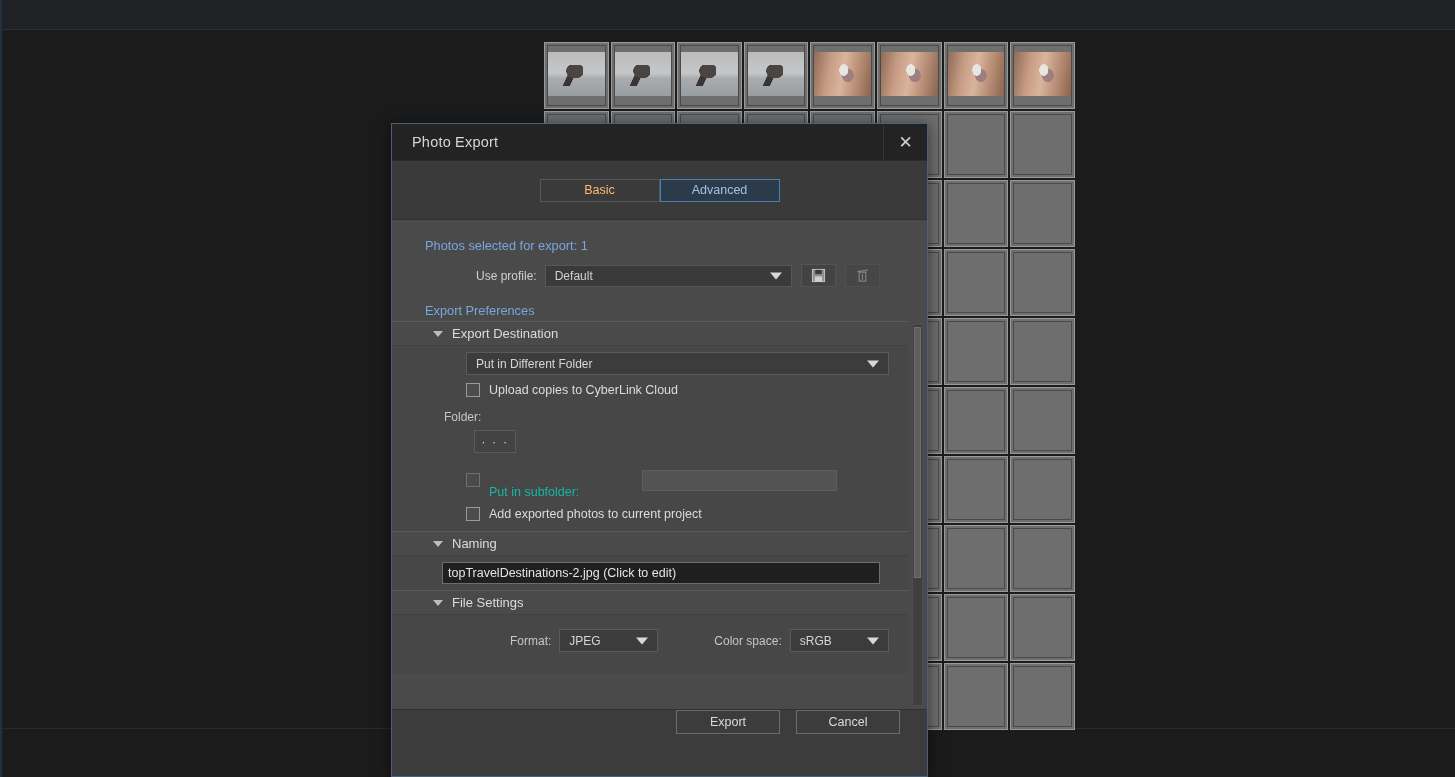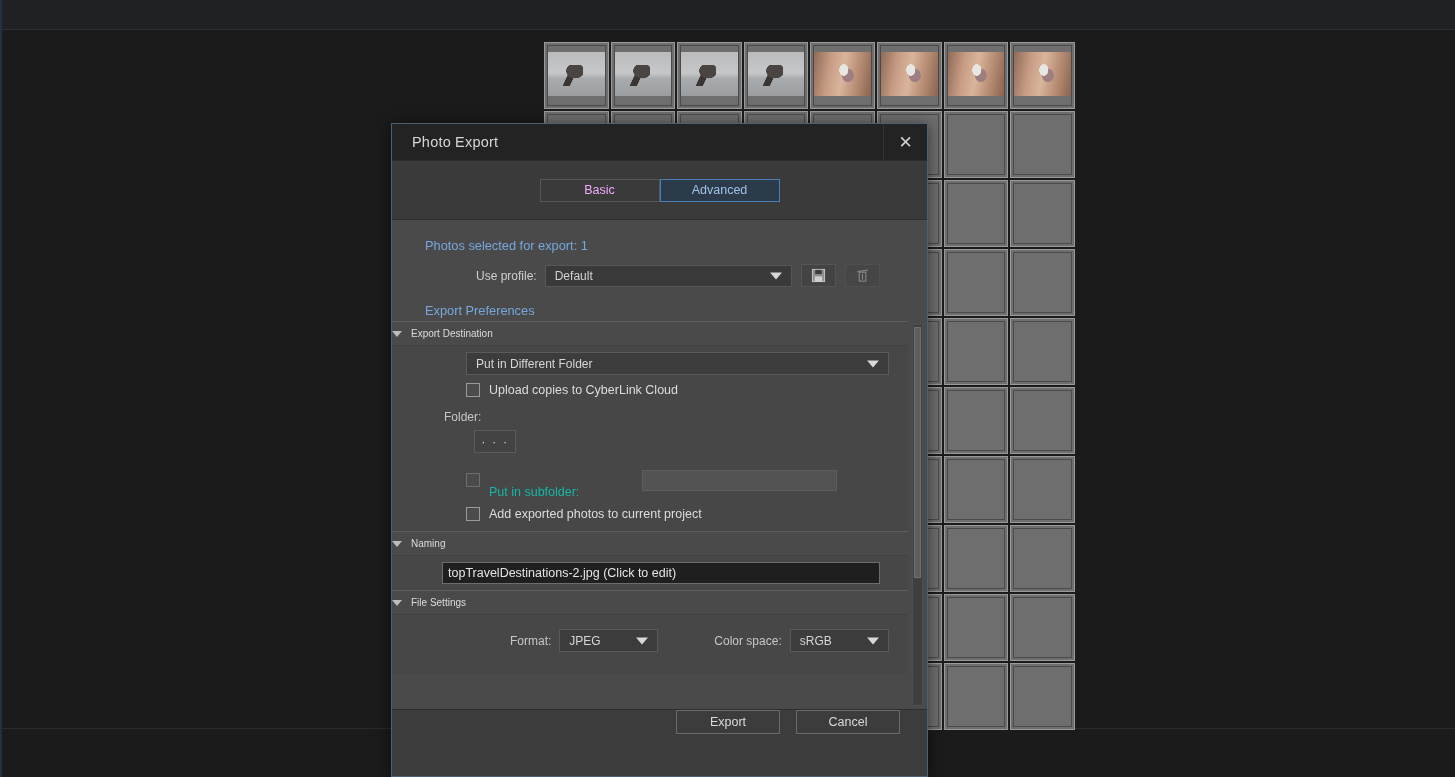--- a/index.html
+++ b/index.html
@@ -79,21 +79,21 @@
 
   .tabbar {
     height:59px; background:#3a3a3a;
     display:flex; align-items:center; justify-content:center;
     border-bottom:1px solid #2f2f2f;
     flex:0 0 auto;
   }
   .tab {
     width:120px; height:23px;
     display:flex; align-items:center; justify-content:center;
-    font-size:12.5px; color:#f0abfc;
+    font-size:12.5px; color:#fdba74;
     background:#3a3a3a; border:1px solid #575757;
   }
   .tab.active { background:#2c3b4a; border:1px solid #4a7fb5; color:#9fc2e8; }
 
   .dlg-body { flex:1 1 auto; background:#4a4a4a; position:relative; overflow:hidden; }
 
   .top-area { position:relative; height:93px; }
   .photos-selected { position:absolute; left:33px; top:18px; color:#77a7dd; font-size:12.8px; }
   .profile-row { position:absolute; left:0; top:44px; width:100%; display:flex; align-items:center; }
   .use-profile-lbl { color:#cfcfcf; font-size:12px; margin-left:84px; }
@@ -117,21 +117,21 @@
   
   .scroll-region {
     position:absolute; left:0; top:101px; right:0; bottom:0;
     background:#4a4a4a;
   }
   .scroll-inner { position:absolute; left:0; top:0; right:19px; bottom:0; overflow:hidden; }
 
   .group-head {
     height:25px; display:flex; align-items:center;
     background:#4a4a4a; border-top:1px solid #5c5c5c; border-bottom:1px solid #414141;
-    color:#dcdcdc; font-size:10px;
+    padding-left:41px; color:#dcdcdc; font-size:13px;
   }
   .tri { width:0;height:0;border-left:5px solid transparent;border-right:5px solid transparent;border-top:6px solid #bdbdbd; margin-right:9px; }
   .group-body { background:#474747; padding:0 0 10px 0; }
 
   .lbl { color:#c6c6c6; font-size:12px; }
   .row { display:flex; align-items:center; }
 
   .select-box {
     height:23px; background:#3c3c3c; border:1px solid #5a5a5a;
     display:flex; align-items:center; color:#d6d6d6; font-size:12px;

